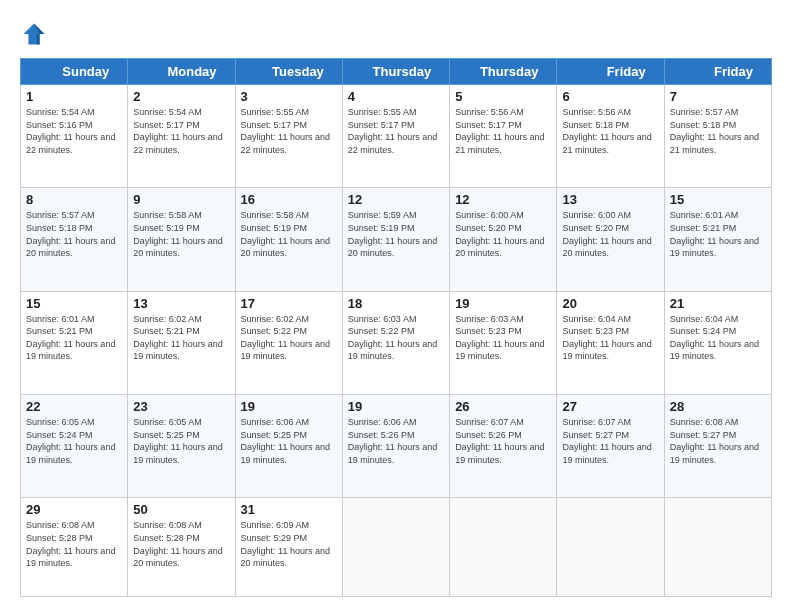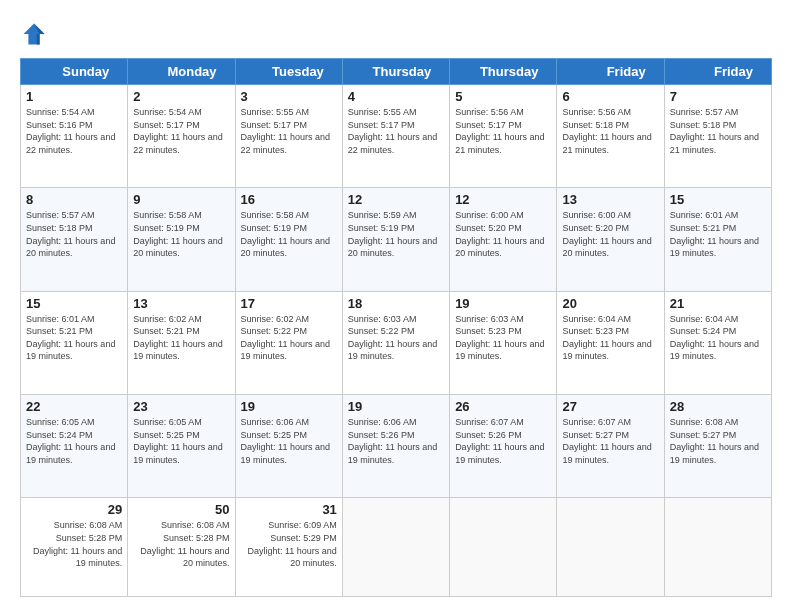--- a/index.html
+++ b/index.html
@@ -93,21 +93,20 @@
       font-size: 9px;
       color: #444;
       line-height: 1.4;
       margin-top: 20px;
     }
     .empty-cell {
       background: #f9f9f9 !important;
     }
     .last-row td {
       height: 70px;
-      text-align: right;
     }
   </style>
 </head>
 <body>
 
 <div class="page">
   <div class="header">
     <div class="logo">
       <svg class="logo-icon" viewBox="0 0 40 40">
         <polygon points="20,5 35,20 28,20 28,35 12,35 12,20 5,20" fill="#2b75c5"></polygon>

